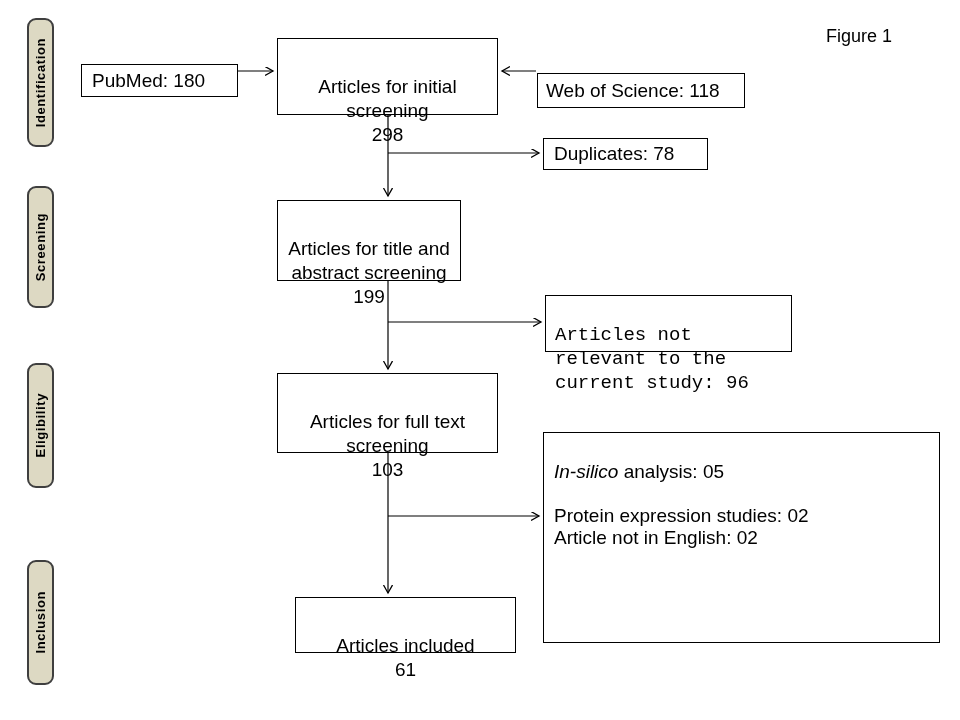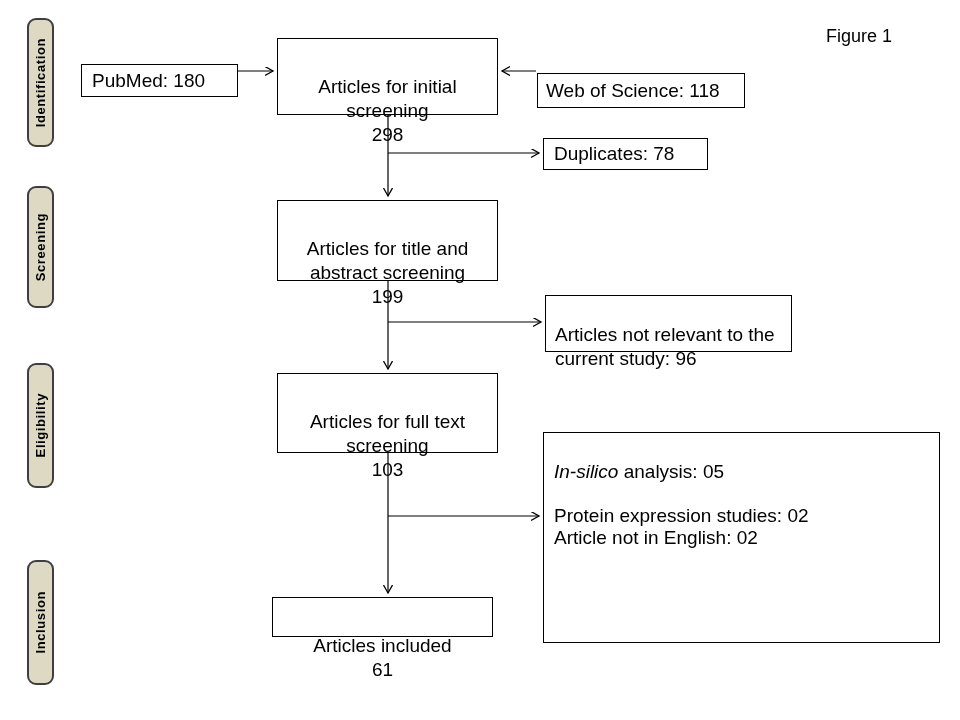--- a/index.html
+++ b/index.html
@@ -55,20 +55,21 @@
     padding-top: 12px;
   }
   .box.leftline {
     display: flex;
     align-items: center;
     padding-left: 10px;
     white-space: nowrap;
   }
   .box.leftblock {
     padding: 3px 0 0 9px;
+    font-family: Liberation Mono, monospace;
   }
   .box.exclusion {
     line-height: 22px;
     padding: 6px 4px 0 10px;
   }
   .pre { white-space: pre-line; }
   .figure-label {
     position: absolute;
     left: 826px;
     top: 26px;
@@ -122,21 +123,21 @@
   <div class="box centered" style="left:277px; top:38px; width:221px; height:77px;">
     <span>Articles for initial
 screening
 298</span>
   </div>
 
   <div class="box leftline" style="left:543px; top:138px; width:165px; height:32px;">
     <span>Duplicates: 78</span>
   </div>
 
-  <div class="box centered" style="left:277px; top:200px; width:221px; height:81px;">
+  <div class="box centered" style="left:277px; top:200px; width:184px; height:81px;">
     <span>Articles for title and
 abstract screening
 199</span>
   </div>
 
   <div class="box leftblock" style="left:545px; top:295px; width:247px; height:57px;">
     <span>Articles not relevant to the
 current study: 96</span>
   </div>
 
@@ -145,20 +146,20 @@
 screening
 103</span>
   </div>
 
   <div class="box exclusion" style="left:543px; top:432px; width:397px; height:211px;">
     <div><i>In-silico</i><span> analysis: 05</span></div>
     <div class="pre">Protein expression studies: 02
 Article not in English: 02</div>
   </div>
 
-  <div class="box centered" style="left:272px; top:597px; width:221px; height:40px;">
+  <div class="box centered" style="left:295px; top:597px; width:221px; height:56px;">
     <span>Articles included
 61</span>
   </div>
 
   <div class="figure-label">Figure 1</div>
 
 </div>
 
 </body></html>

